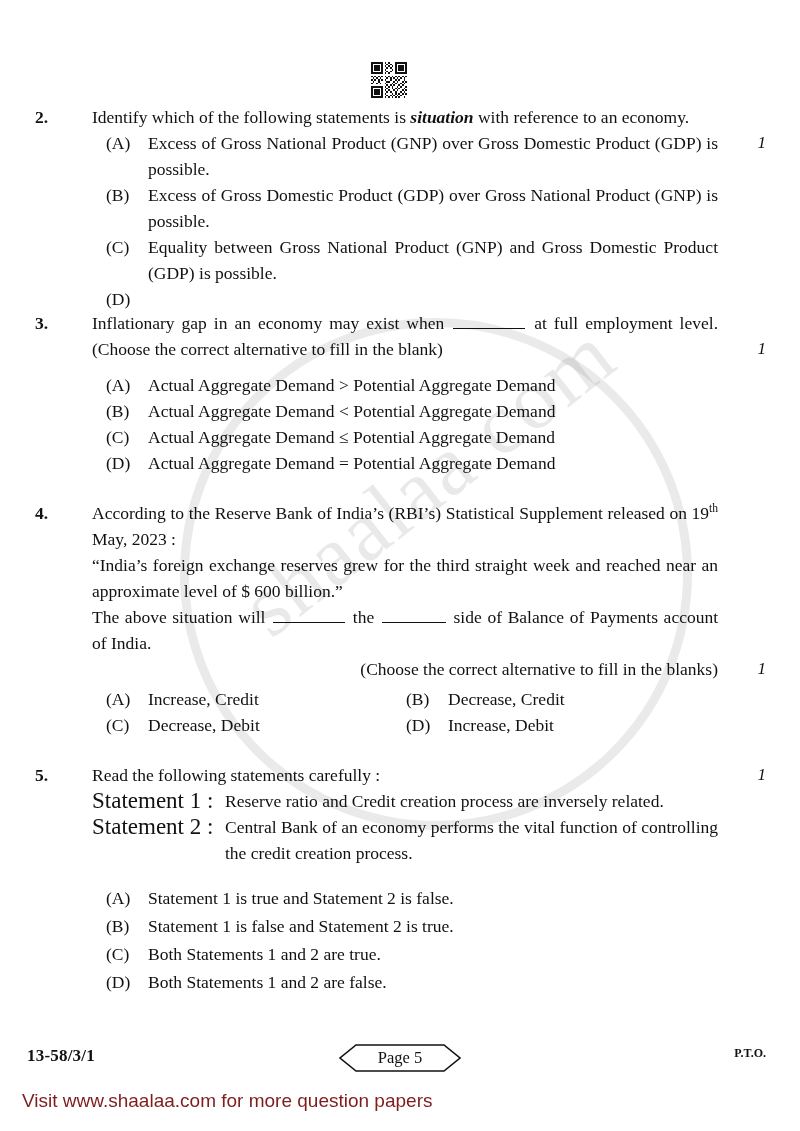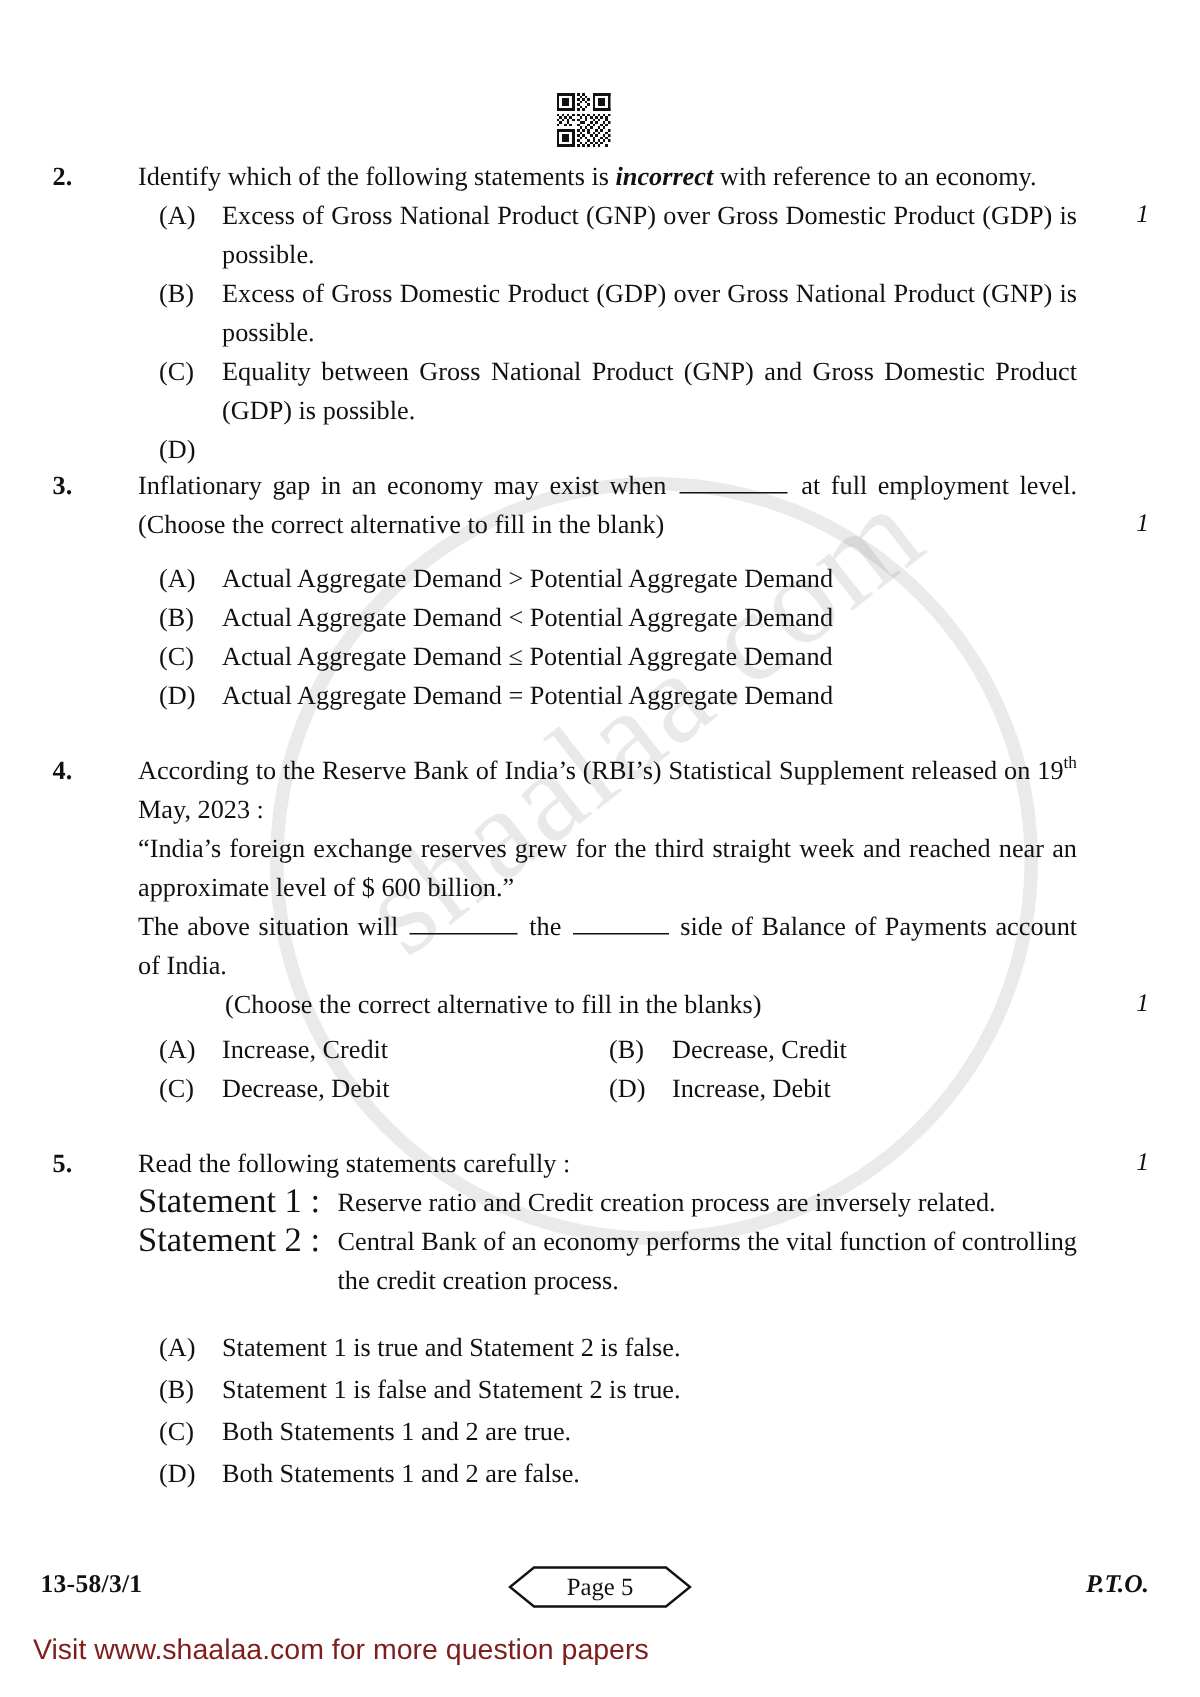--- a/index.html
+++ b/index.html
@@ -177,21 +177,21 @@
   }
   .blank.sm { width: 64px; }
 
   .emph-bi { font-weight: bold; font-style: italic; }
   sup.ord { font-size: 0.66em; vertical-align: super; line-height: 0; }
 
   .center-note {
     padding-right: 82px;
     font-size: 17.5px;
     line-height: 26px;
-    text-align: left;
+    text-align: right;
     position: relative;
   }
 
   .gap-sm { height: 10px; }
   .gap-md { height: 17px; }
   .gap-lg { height: 24px; }
 
   
   .footer {
     position: absolute;
@@ -206,22 +206,21 @@
     left: 27px;
     top: 3px;
     font-size: 17px;
     font-weight: bold;
     letter-spacing: 0.2px;
   }
   .foot-pto {
     position: absolute;
     right: 34px;
     top: 3px;
-    font-size: 17px;
-    font-style: italic;
+    font-size: 12px;
     font-weight: bold;
   }
   .page-banner {
     position: absolute;
     left: 50%;
     transform: translateX(-50%);
     top: 0;
     width: 124px;
     height: 30px;
   }
@@ -380,21 +379,21 @@
           <rect x="19" y="20" width="1" height="1"></rect>
       </g>
     </svg>
   </div>
 
   <div class="content">
 
     <div class="q-block">
       <div class="q-row">
         <span class="q-num">2.</span>
-        <div class="q-text"><span>Identify which of the following statements is </span><span class="emph-bi">incorrect</span><span> with reference to an economy.</span></div>
+        <div class="q-text"><span>Identify which of the following statements is </span><span class="emph-bi">situation</span><span> with reference to an economy.</span></div>
         <span class="marks" style="top:26px">1</span>
       </div>
       <ul class="opts">
         <li class="opt">
           <span class="opt-label">(A)</span>
           <span>Excess of Gross National Product (GNP) over Gross Domestic Product (GDP) is possible.</span>
         </li>
         <li class="opt">
           <span class="opt-label">(B)</span>
           <span>Excess of Gross Domestic Product (GDP) over Gross National Product (GNP) is possible.</span>

